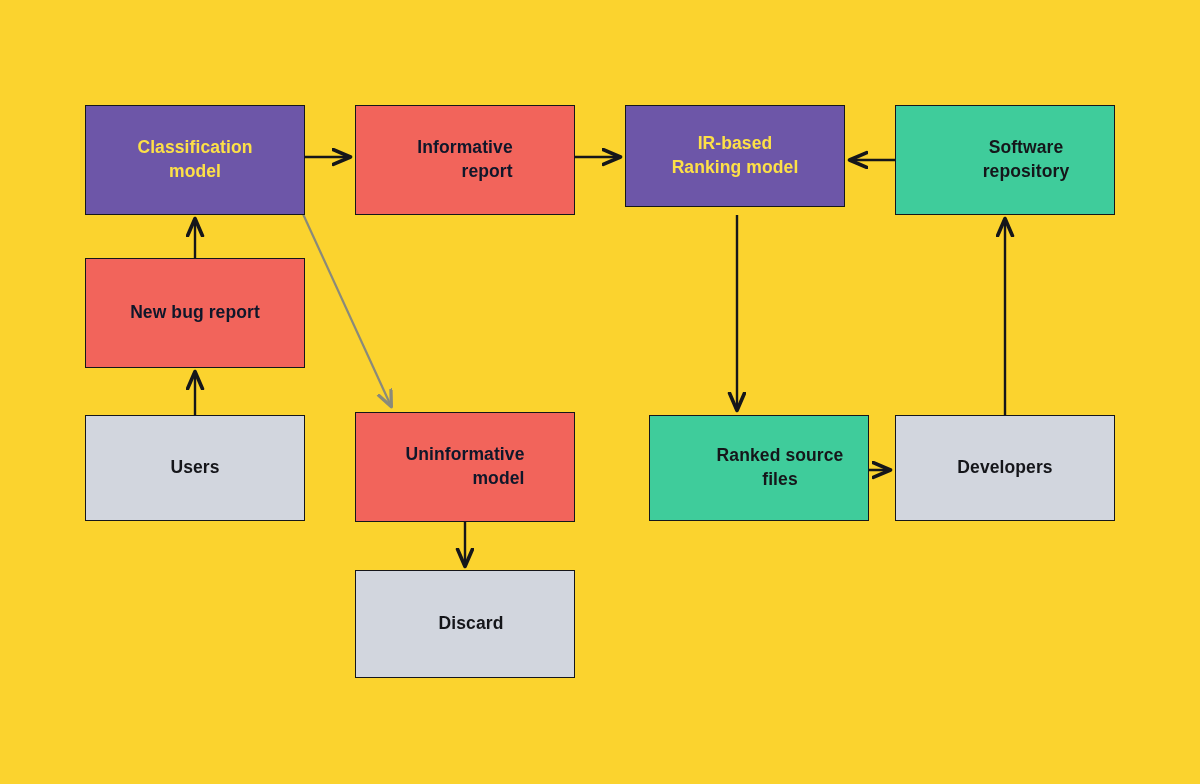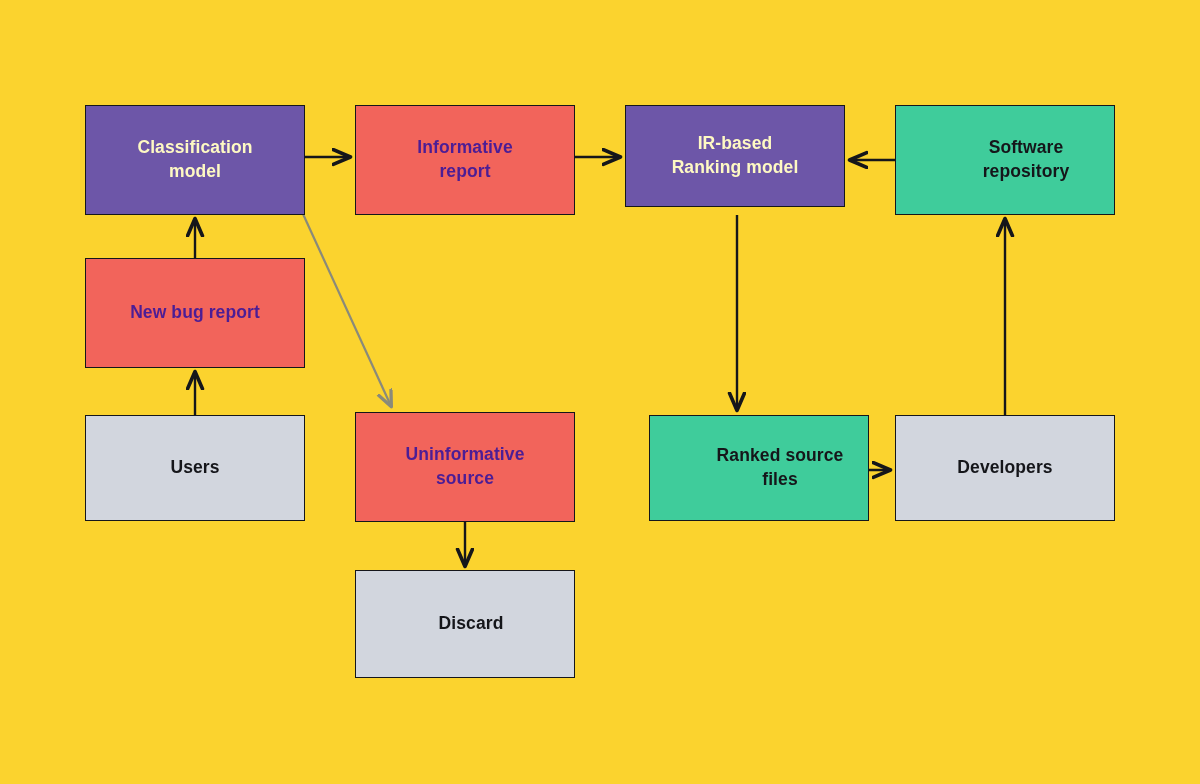--- a/index.html
+++ b/index.html
@@ -26,22 +26,22 @@
     align-items: center;
     justify-content: center;
     text-align: center;
     font-weight: bold;
     font-size: 17.5px;
     line-height: 1.35;
     letter-spacing: 0.1px;
     white-space: pre-line;
     user-select: none;
   }
-  .fill-purple { background: #6D56A8; color: #fef9c3; }
-  .fill-red    { background: #F2645B; color: #4c1d95; }
+  .fill-purple { background: #6D56A8; color: #fde047; }
+  .fill-red    { background: #F2645B; color: #0f172a; text-align: right; }
   .fill-green  { background: #3FCC9B; color: #15161a; padding-left: 42px; }
   .fill-gray   { background: #D2D6DE; color: #15161a; }
 
   #edges {
     position: absolute;
     left: 0;
     top: 0;
     width: 1200px;
     height: 784px;
     pointer-events: none;
@@ -93,21 +93,21 @@
 Ranking model</div>
 
   <div class="node fill-green" style="left:895px; top:105px; width:220px; height:110px;">Software
 repository</div>
 
   <div class="node fill-gray" style="left:85px; top:415px; width:220px; height:106px;">Users</div>
 
   <div class="node fill-red" style="left:85px; top:258px; width:220px; height:110px;">New bug report</div>
 
   <div class="node fill-red" style="left:355px; top:412px; width:220px; height:110px;">Uninformative
-source</div>
+model</div>
 
   <div class="node fill-green" style="left:625px; top:415px; width:220px; height:106px;margin-left:24px;">Ranked source
 files</div>
 
   <div class="node fill-gray" style="left:895px; top:415px; width:220px; height:106px;">Developers</div>
 
   <div class="node fill-gray" style="left:355px; top:570px; width:220px; height:108px;padding-left:12px;">Discard</div>
 
 </div>
 

